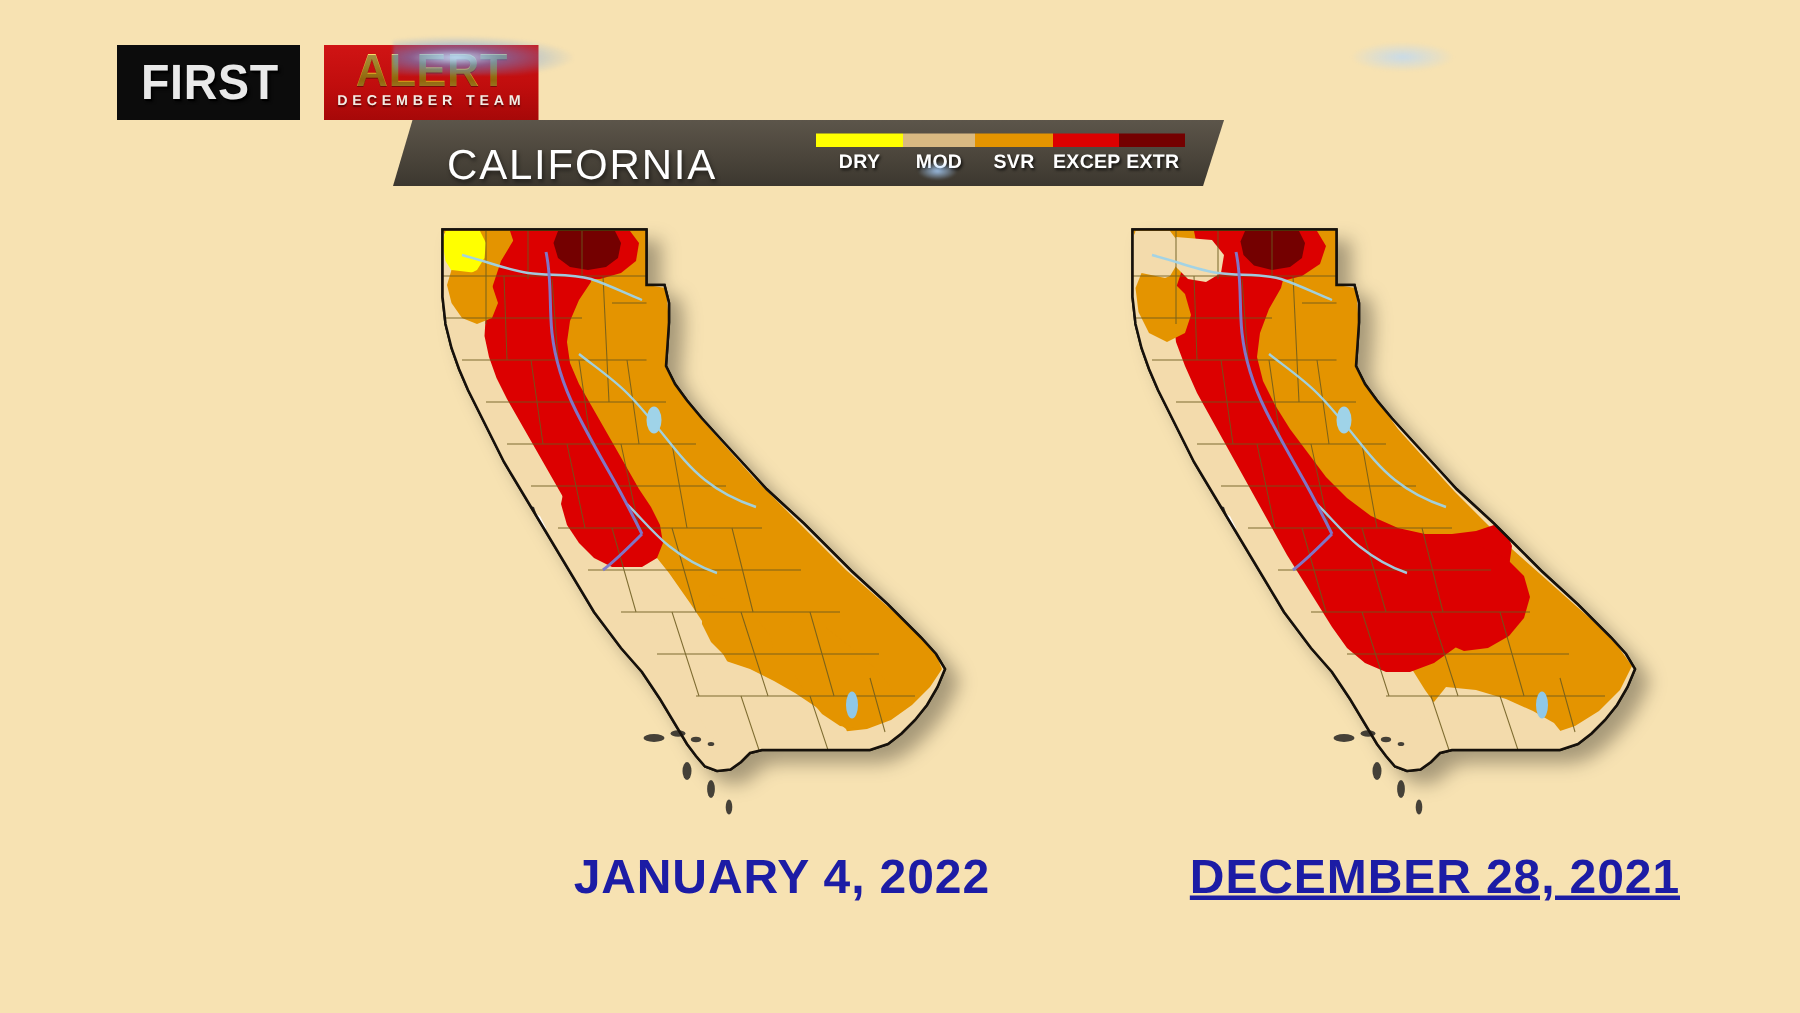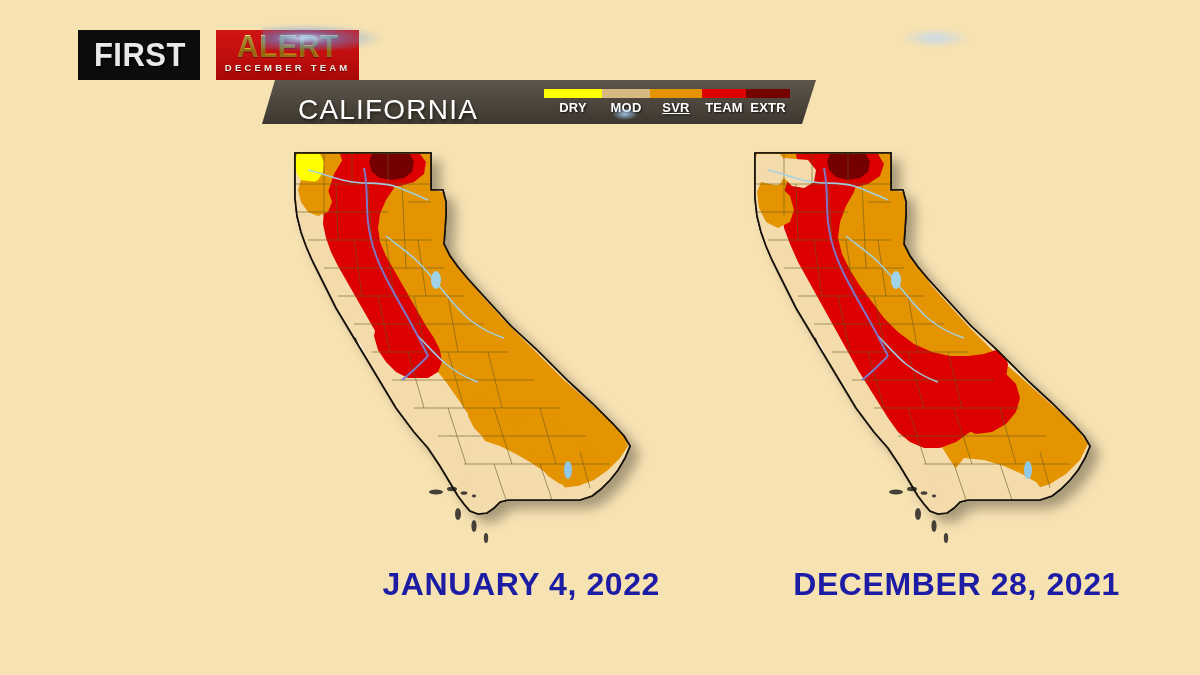--- a/index.html
+++ b/index.html
@@ -176,21 +176,21 @@
     top: 566px;
     width: 392px;
     text-align: right;
     font-size: 32px;
     font-weight: bold;
     color: #1c1ca5;
     letter-spacing: 0.6px;
     font-family: "Liberation Sans", sans-serif;
   }
   #date-left  { left: 268px; }
-  #date-right { left: 728px; }
+  #date-right { left: 728px; text-decoration: underline; }
 </style>
 </head>
 <body>
 
 <div id="stage" style="background: rgb(247, 226, 178);">
 
   <div id="titlebar-group">
 
     <div class="bar-row1">
       <div class="logo-first">
@@ -212,22 +212,22 @@
         <div class="legend-swatches">
           <i style="flex: 0 0 58px; background: rgb(255, 255, 0);"></i>
           <i style="flex: 0 0 48px; background: rgb(217, 185, 130);"></i>
           <i style="flex: 0 0 52px; background: rgb(228, 148, 0);"></i>
           <i style="flex: 0 0 44px; background: rgb(220, 0, 0);"></i>
           <i style="flex: 1 1 auto; background: rgb(116, 0, 0);"></i>
         </div>
         <div class="legend-labels">
           <span style="flex:0 0 58px;">DRY</span>
           <span style="flex:0 0 48px;">MOD</span>
-          <span style="flex:0 0 52px;text-decoration:underline;">SVR</span>
-          <span style="flex:0 0 44px;">TEAM</span>
+          <span style="flex:0 0 52px;">SVR</span>
+          <span style="flex:0 0 44px;">EXCEP</span>
           <span style="flex:1 1 auto;">EXTR</span>
         </div>
       </div>
     </div>
 
     <div class="glow-dot"></div>
   </div>
 
   <div class="map-panel" id="panel-left">
     <svg class="map-svg" viewBox="0 0 392 420" xmlns="http://www.w3.org/2000/svg">

